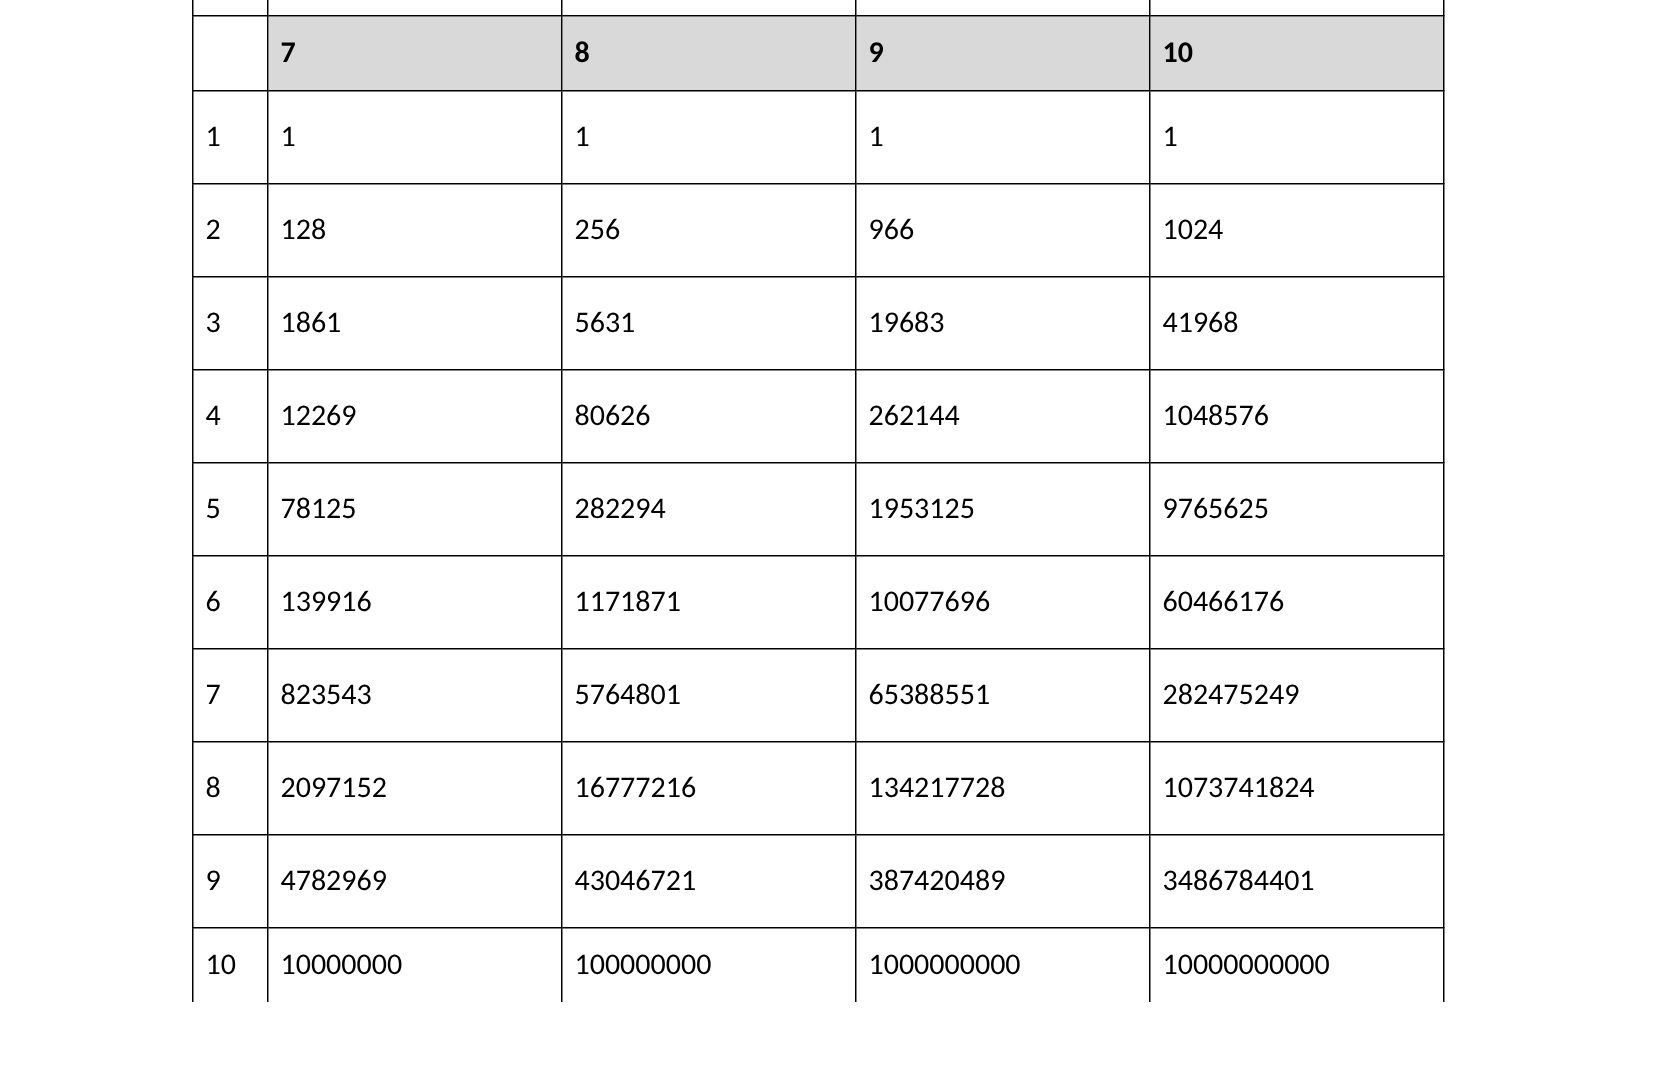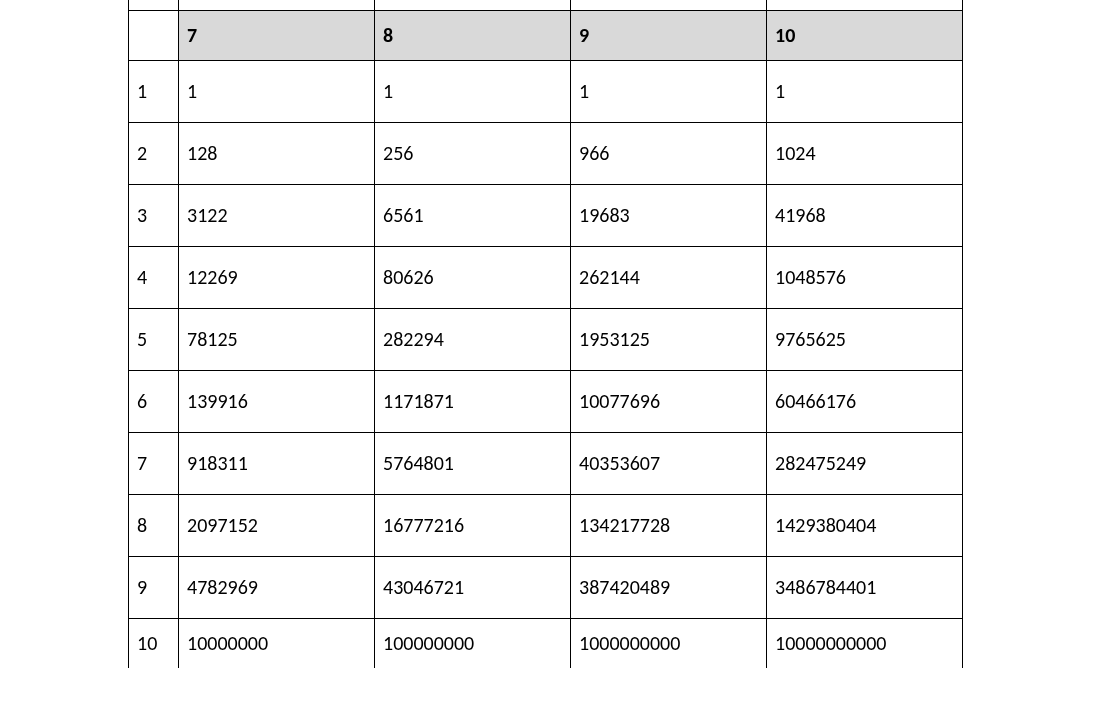--- a/index.html
+++ b/index.html
@@ -97,22 +97,22 @@
     </tr>
     <tr>
       <td class="row-label">2</td>
       <td>128</td>
       <td>256</td>
       <td>966</td>
       <td>1024</td>
     </tr>
     <tr>
       <td class="row-label">3</td>
-      <td>3122</td>
-      <td>6561</td>
+      <td>1861</td>
+      <td>5631</td>
       <td>19683</td>
       <td>41968</td>
     </tr>
     <tr>
       <td class="row-label">4</td>
       <td>12269</td>
       <td>80626</td>
       <td>262144</td>
       <td>1048576</td>
     </tr>
@@ -125,31 +125,31 @@
     </tr>
     <tr>
       <td class="row-label">6</td>
       <td>139916</td>
       <td>1171871</td>
       <td>10077696</td>
       <td>60466176</td>
     </tr>
     <tr>
       <td class="row-label">7</td>
-      <td>918311</td>
+      <td>823543</td>
       <td>5764801</td>
-      <td>40353607</td>
+      <td>65388551</td>
       <td>282475249</td>
     </tr>
     <tr>
       <td class="row-label">8</td>
       <td>2097152</td>
       <td>16777216</td>
       <td>134217728</td>
-      <td>1429380404</td>
+      <td>1073741824</td>
     </tr>
     <tr>
       <td class="row-label">9</td>
       <td>4782969</td>
       <td>43046721</td>
       <td>387420489</td>
       <td>3486784401</td>
     </tr>
     <tr class="last-row">
       <td class="row-label">10</td>

